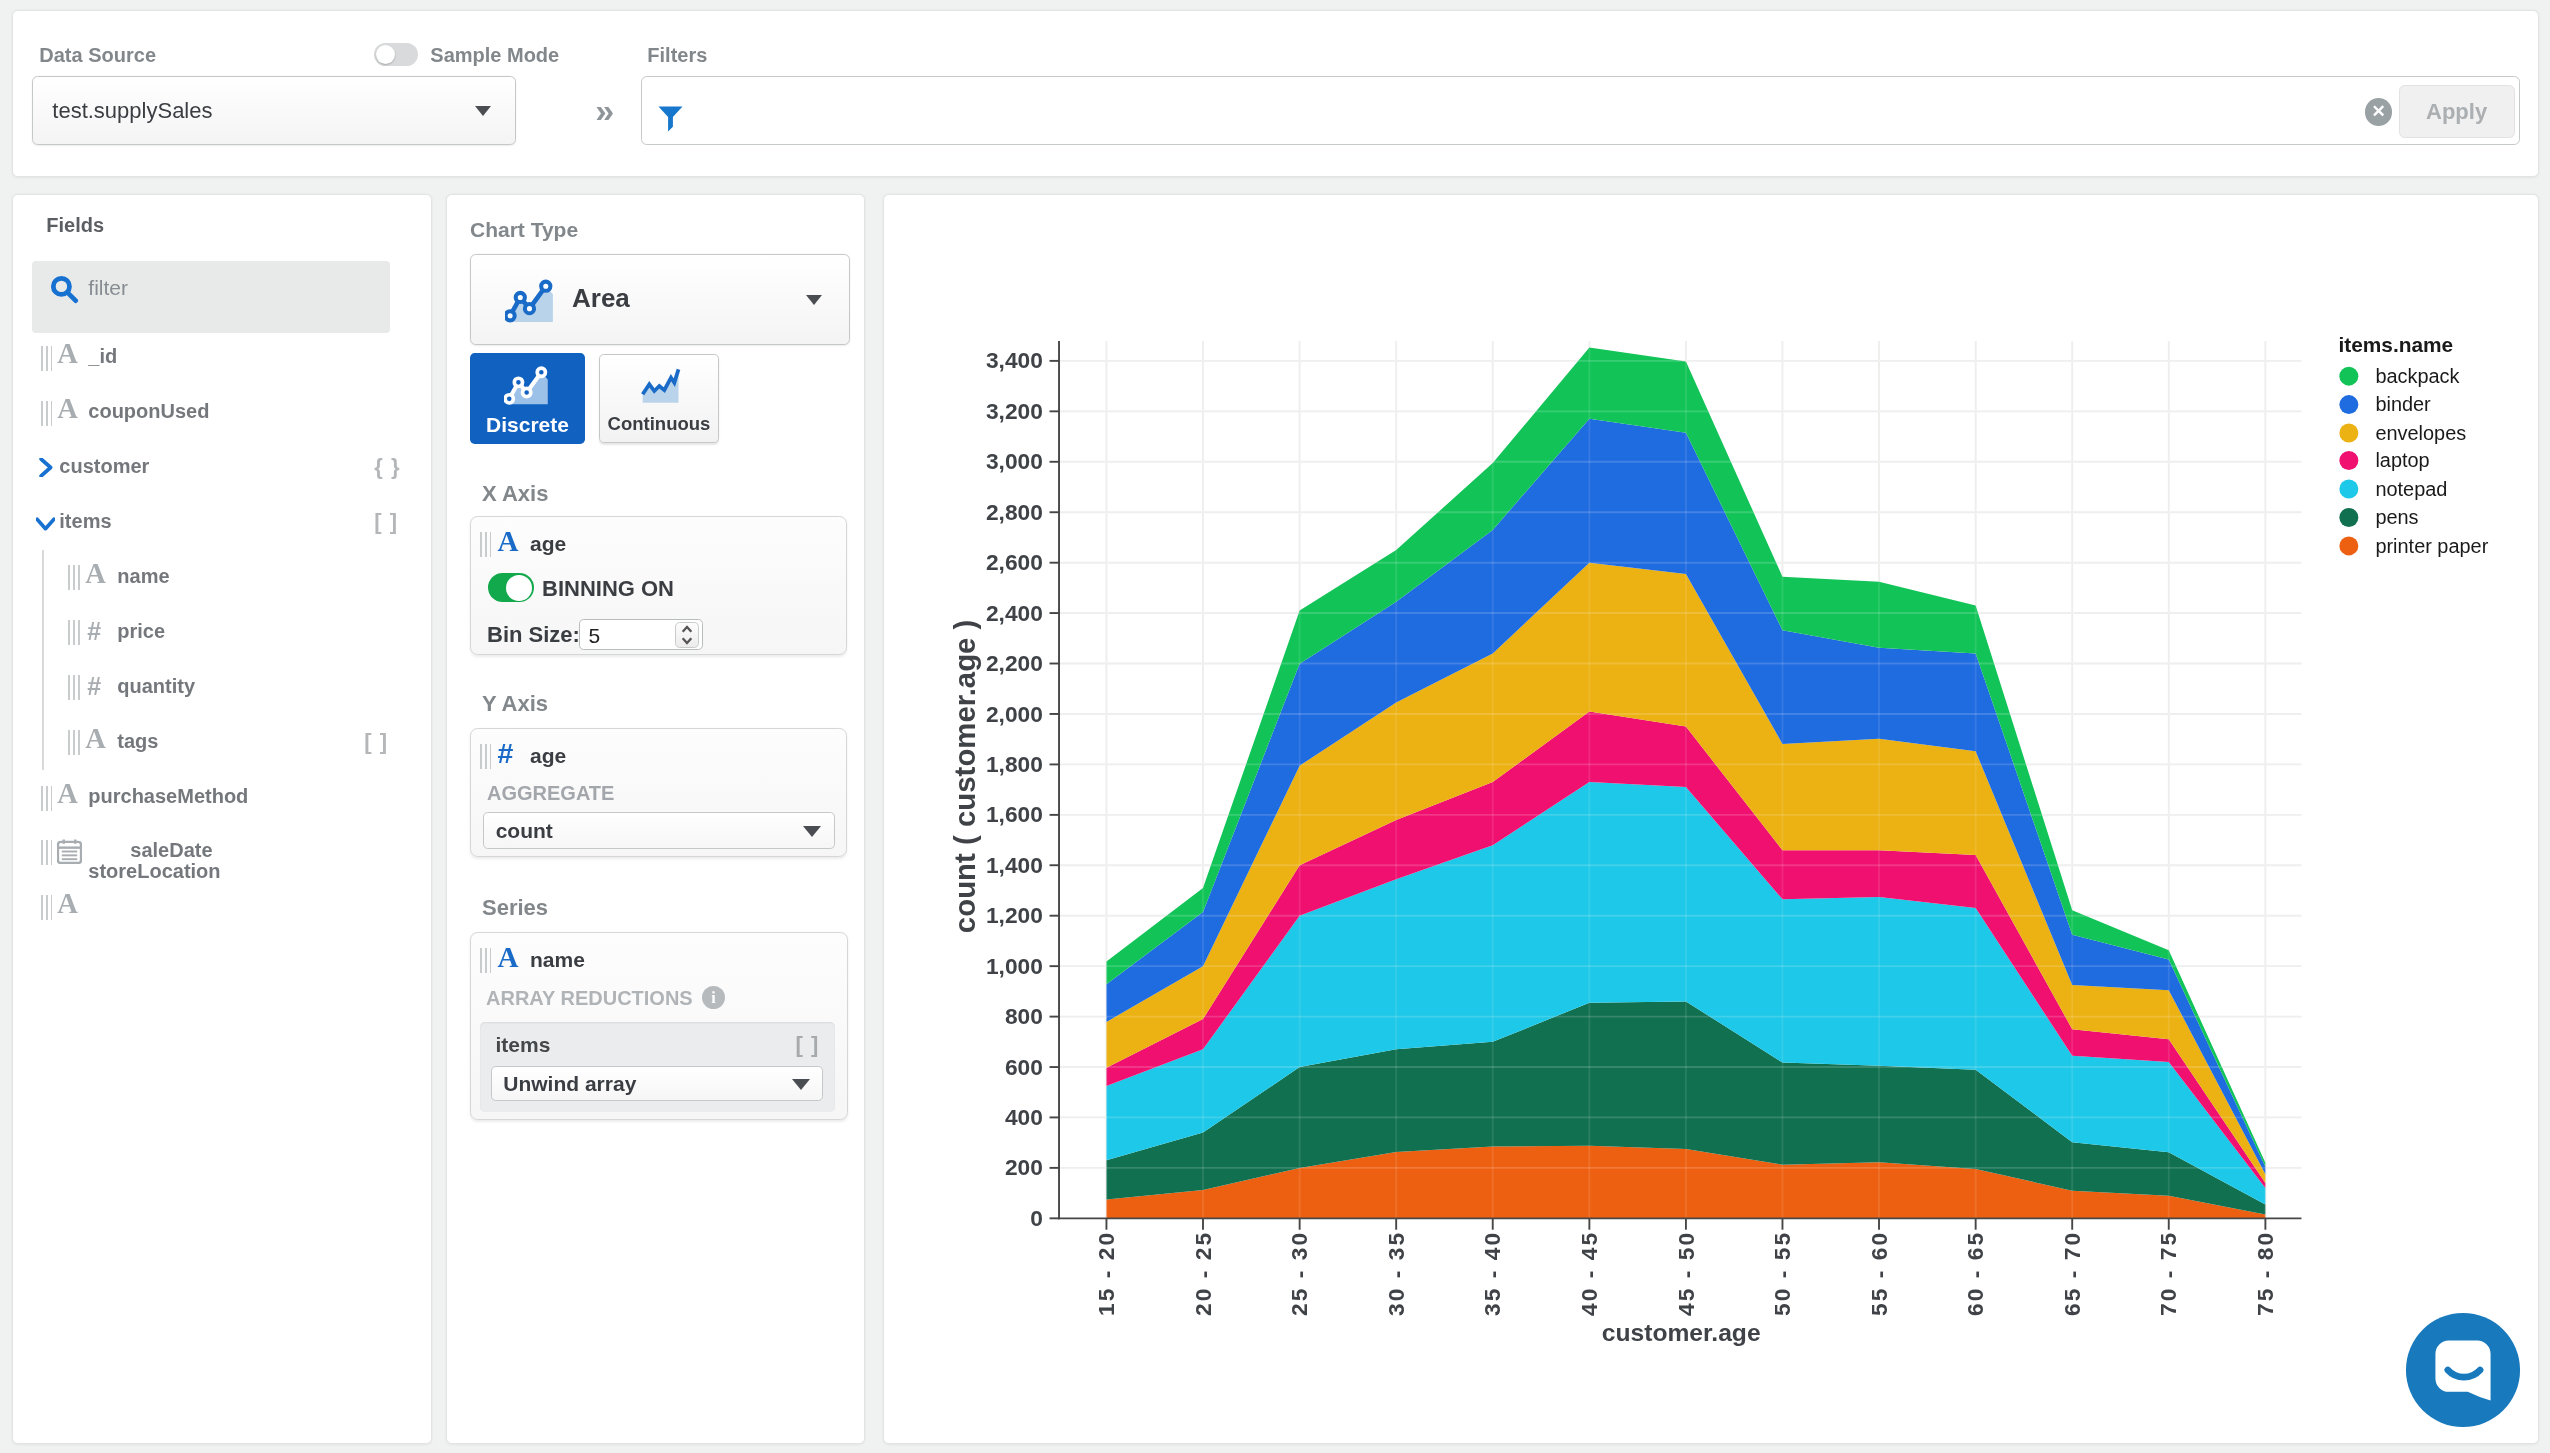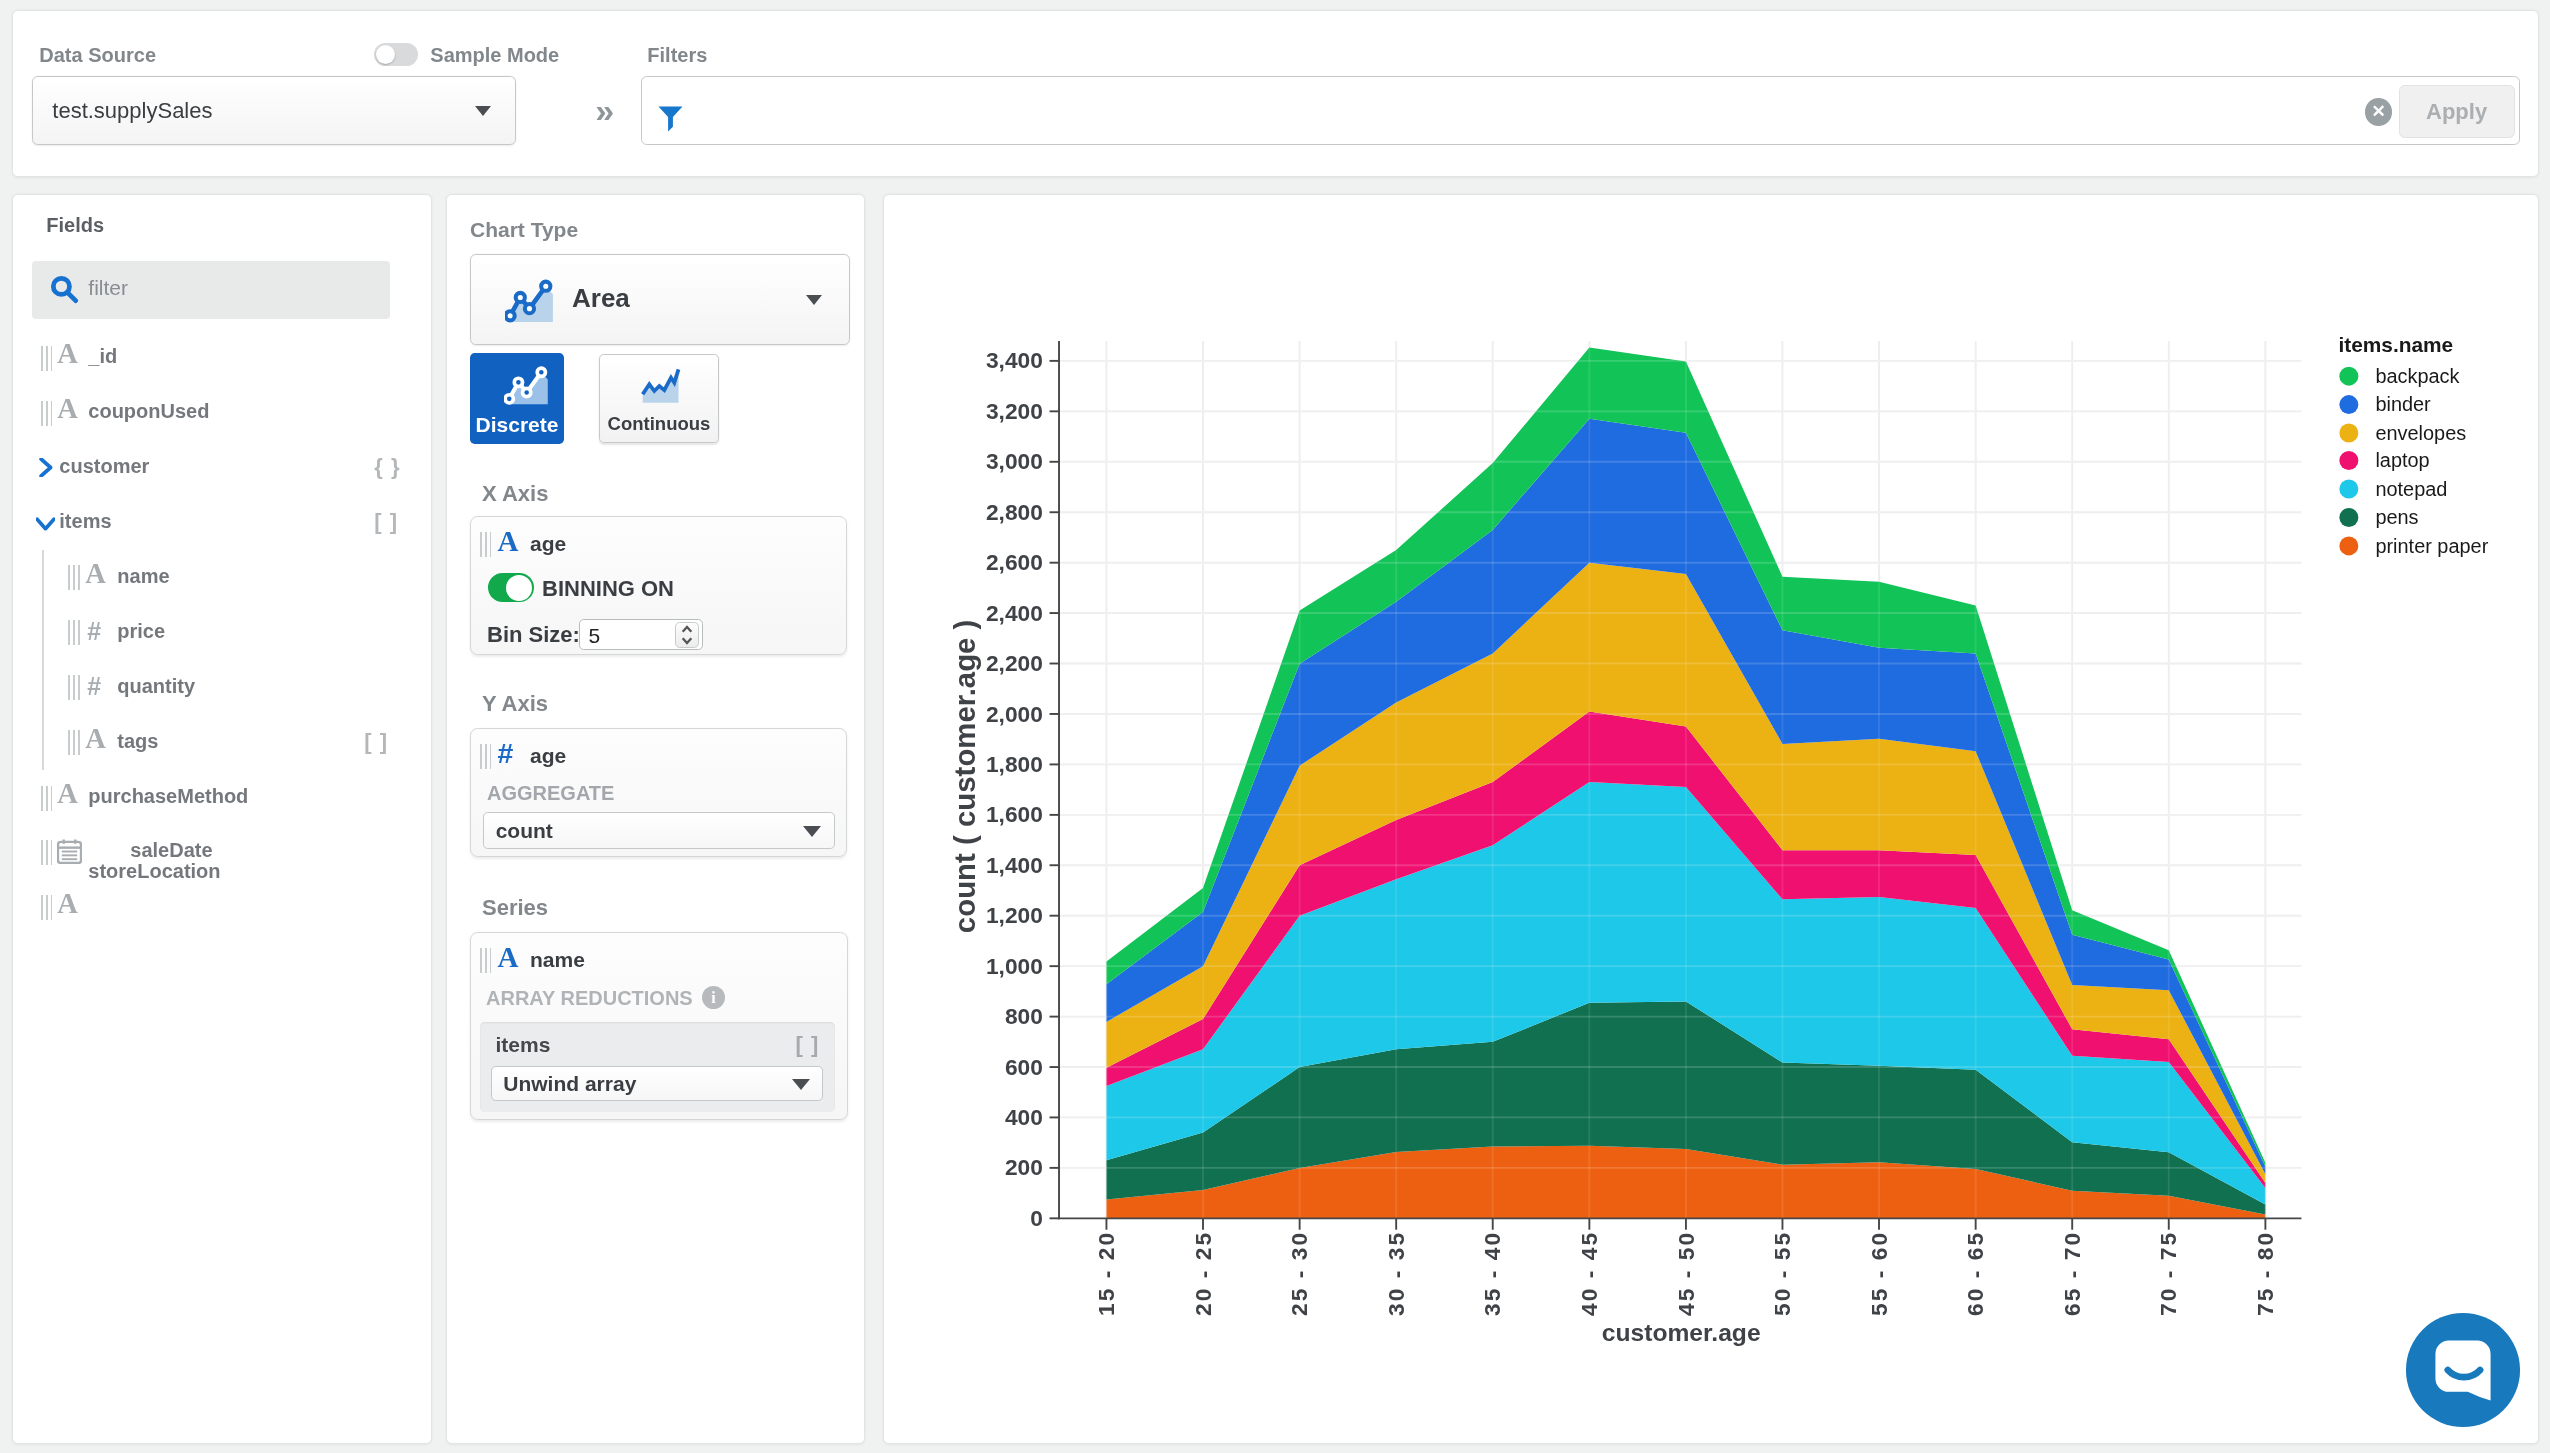--- a/index.html
+++ b/index.html
@@ -34,21 +34,21 @@
     <svg style="position:absolute; left:16px; top:28.5px;" width="25" height="26" viewBox="0 0 26 27">
         <path d="M0.5 0.5 H25.5 L15.5 11.5 V21.5 L10.5 26.5 V11.5 Z" fill="#1777CC"></path>
       </svg>
     <div style="position:absolute; right:127px; top:21px; width:27.5px; height:27.5px; background:#9aa1a5; border-radius:50%; color:#fff; font-weight:bold; font-size:17px; text-align:center; line-height:27.5px;">✕</div>
     <div style="position:absolute; right:4.7px; top:7.6px; width:116px; height:53px; background:#f0f0f0; border:0.9px solid #e2e2e2; border-radius:5.7px; color:#abafb2; font-weight:bold; font-size:22px; text-align:center; line-height:51px;">Apply</div>
   </div>
 </div>
 
 <div class="panel" style="left:12.3px; top:194px; width:420px; height:1250px;">
   <div style="position:absolute; left:33px; top:19px; font-size:20px; font-weight:bold; color:#5b5f63;">Fields</div>
-  <div style="position:absolute; left:19px; top:66px; width:358px; height:58px; background:#e8eaea; border-radius:3.8px;">
+  <div style="position:absolute; left:19px; top:66px; width:358px; height:72px; background:#e8eaea; border-radius:3.8px;">
     <svg style="position:absolute; left:18px; top:14.2px;" width="28.5" height="28.5" viewBox="0 0 30 30">
         <circle cx="12" cy="12" r="8.5" fill="none" stroke="#1771d0" stroke-width="5"></circle>
         <line x1="18.5" y1="18.5" x2="27" y2="27" stroke="#1771d0" stroke-width="5" stroke-linecap="round"></line>
       </svg>
     <div style="position:absolute; left:56px; top:15px; font-size:21px; color:#878d92;">filter</div>
   </div>
 
   <div class="handle" style="left:27.5px; top:151px;"></div>
   <div class="ficon" style="position:absolute; left:44px; top:143px; font-size:28.5px; color:#a8adb1;">A</div>
   <div class="flabel" style="position:absolute; left:75px; top:150px;">_id</div>
@@ -109,21 +109,21 @@
         <g fill="#fff" stroke="#1a6bc8" stroke-width="4">
           <circle cx="5" cy="38" r="4.5"></circle>
           <circle cx="15" cy="20" r="4.5"></circle>
           <circle cx="24" cy="31" r="4.5"></circle>
           <circle cx="40" cy="9" r="4.5"></circle>
         </g>
       </svg>
       <div style="position:absolute; left:101px; top:27.5px; font-size:26px; font-weight:bold; color:#3a3e42;">Area</div>
       <div class="caret" style="right:26.6px; top:40px;"></div>
     </div>
-  <div style="position:absolute; left:23px; top:158px; width:94px; height:91px; background:#1161c1; border-radius:4.7px;">
+  <div style="position:absolute; left:23px; top:158px; width:115px; height:91px; background:#1161c1; border-radius:4.7px;">
       <svg style="position:absolute; left:34px; top:11.4px;" width="49" height="44" viewBox="0 0 52 48">
         <polygon points="5,44 5,38 15,20 24,31 40,9 47,17 47,44" fill="#9cc1e8"></polygon>
         <polyline points="5,38 15,20 24,31 40,9" fill="none" stroke="#fff" stroke-width="4.5"></polyline>
         <g fill="#1161c1" stroke="#fff" stroke-width="4">
           <circle cx="5" cy="38" r="4.5"></circle>
           <circle cx="15" cy="20" r="4.5"></circle>
           <circle cx="24" cy="31" r="4.5"></circle>
           <circle cx="40" cy="9" r="4.5"></circle>
         </g>
       </svg>

